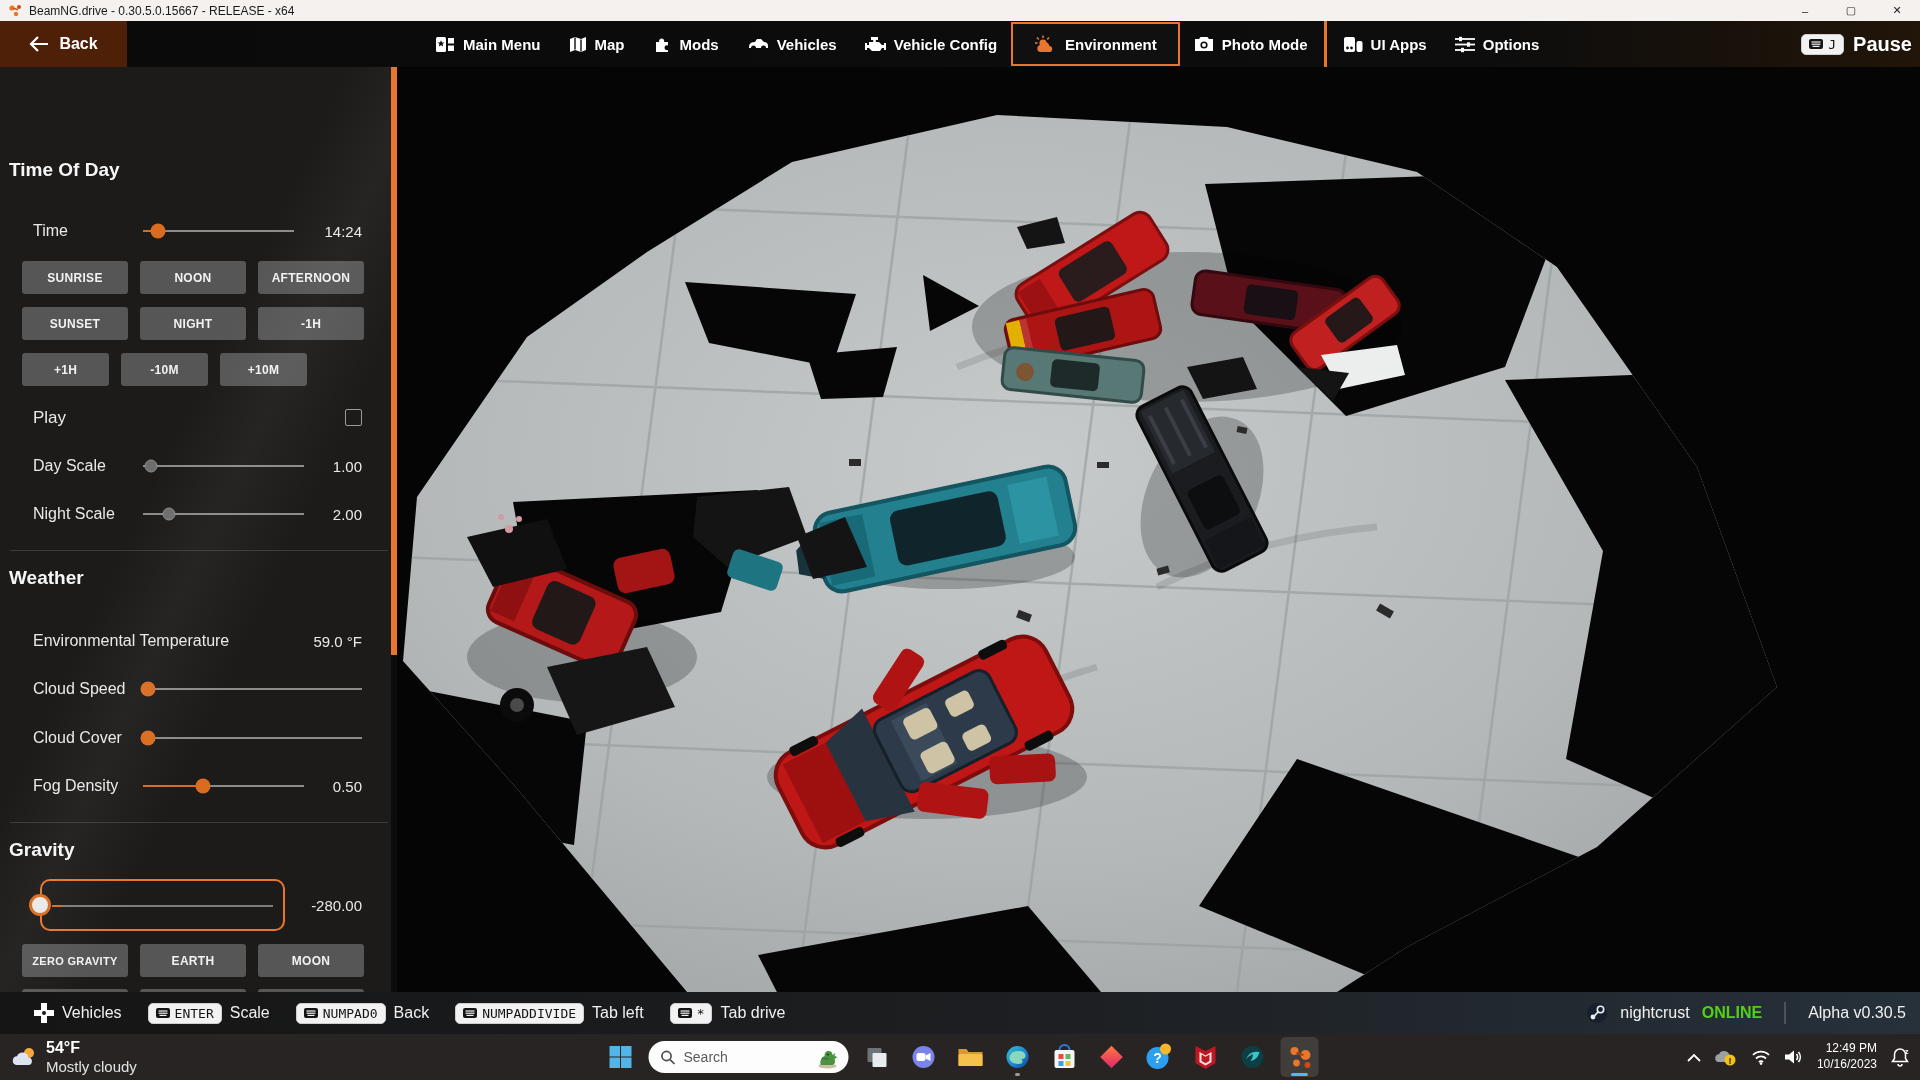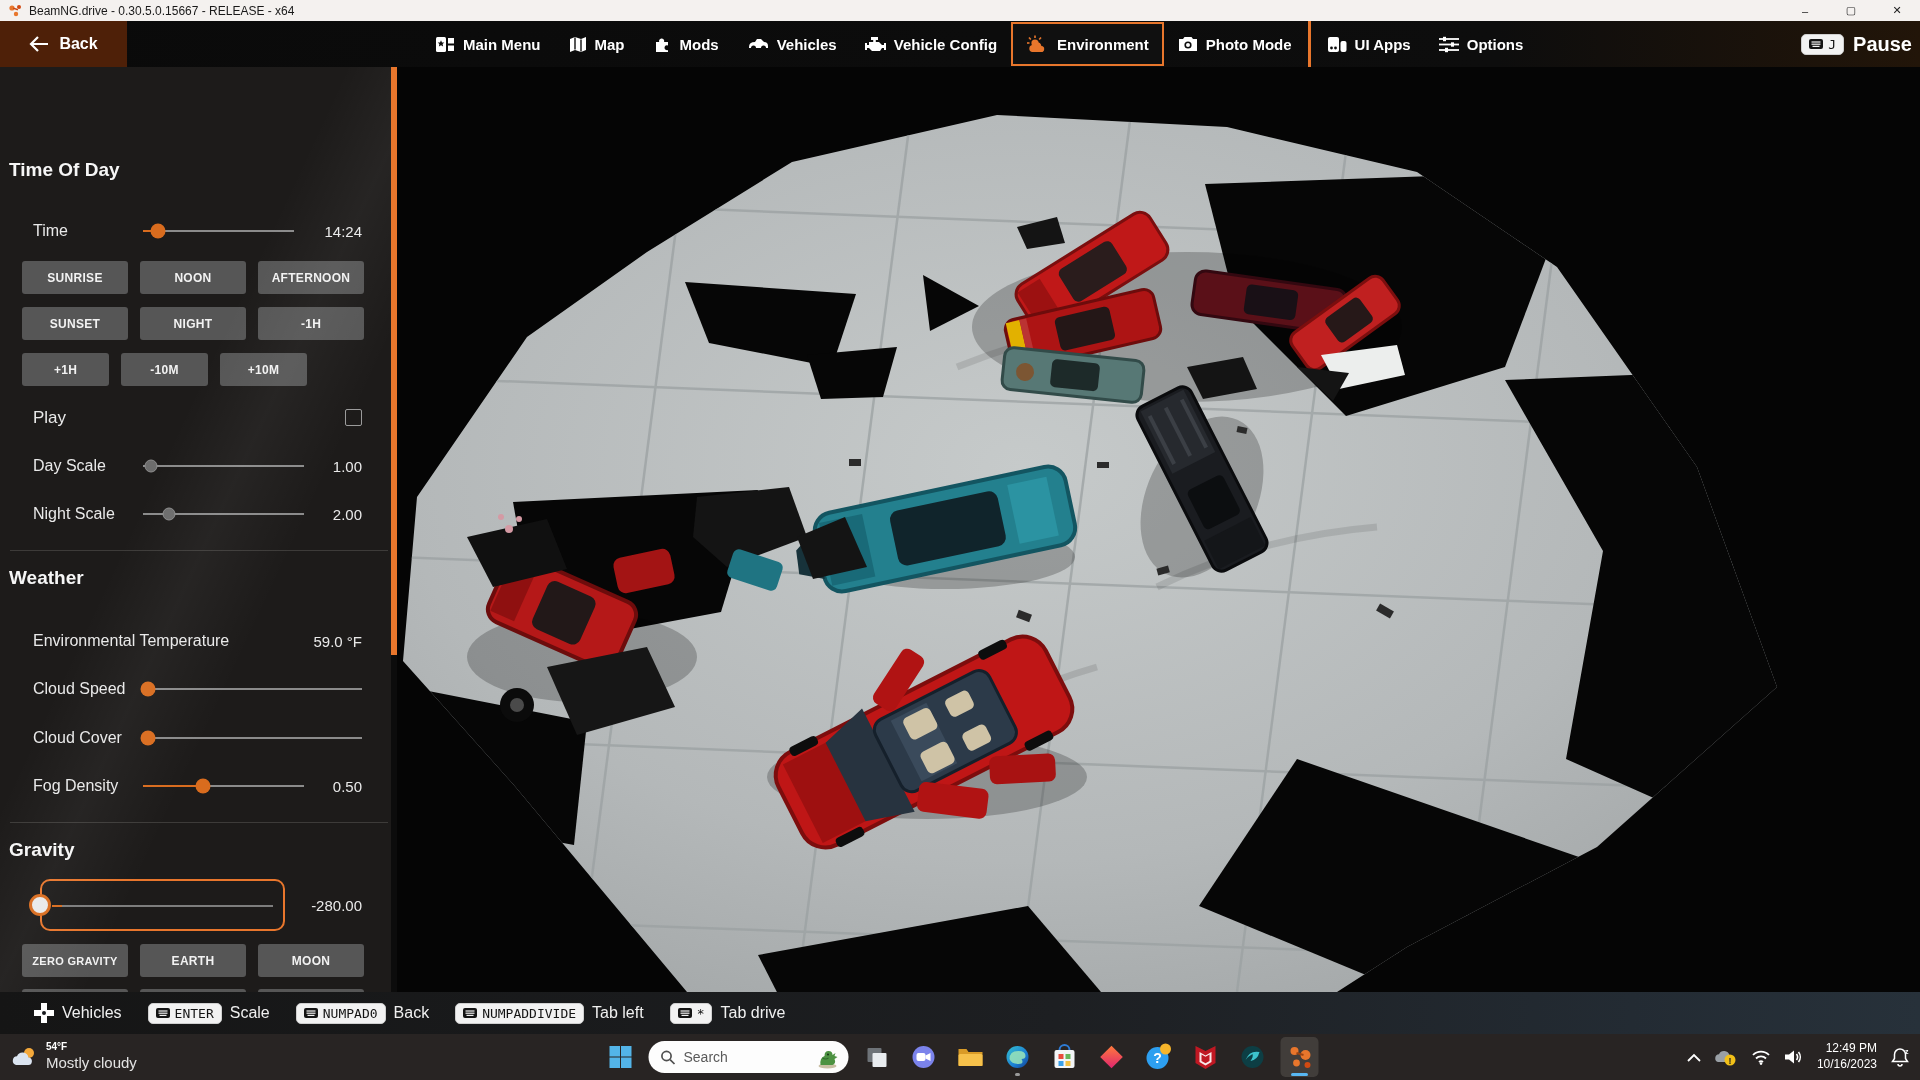--- a/index.html
+++ b/index.html
@@ -17,21 +17,21 @@
 
   
   #navbar { position:absolute; left:0; top:21px; width:1920px; height:46px;
     background:linear-gradient(90deg,#0a0a0a 0%,#0d0d0d 78%,#221509 100%);
     display:flex; align-items:center; color:#fff; }
   #back-btn { width:127px; height:46px; background:#4e2008; display:flex; align-items:center;
     justify-content:center; gap:10px; font-size:16px; font-weight:bold; cursor:pointer; }
   .nav-group { display:flex; align-items:center; margin-left:295px; height:46px; }
   .nav-item { display:flex; align-items:center; gap:8px; font-size:15px; font-weight:bold;
     padding:0 14px; height:46px; white-space:nowrap; }
-  .nav-item.active { border:2px solid #e8762c; height:44px; background:#101010; padding:0 13px; }
+  .nav-item.active { border:2px solid #e8762c; height:44px; background:#101010; padding:0 21px; }
   .nav-sep { width:3px; height:46px; background:#e8762c; margin:0 2px; }
   #pause-area { position:absolute; right:8px; top:0; height:46px; display:flex;
     align-items:center; gap:9px; }
   .key-badge { background:#f2f2f2; color:#141414; border-radius:5px; padding:2px 7px;
     font-family:"DejaVu Sans Mono", monospace; font-size:13px; display:flex; align-items:center;
     gap:5px; border:1px solid #cfcfcf; }
   #pause-area .plabel { font-size:20px; font-weight:bold; }
 
   
   #sidebar { position:absolute; left:0; top:67px; width:391px; height:925px;
@@ -77,21 +77,21 @@
   #hint-right { position:absolute; right:14px; top:0; height:42px; display:flex;
     align-items:center; gap:12px; font-size:16px; }
   #hint-right .online { color:#52d017; font-weight:bold; }
   #hint-right .vsep { width:2px; height:22px; background:#4a535c; margin:0 10px; }
 
   
   #taskbar { position:absolute; left:0; top:1034px; width:1920px; height:46px;
     background:#282423; color:#fff; }
   #tb-weather { position:absolute; left:12px; top:0; height:46px; display:flex;
     align-items:center; gap:8px; }
-  #tb-weather .wt { font-size:10px; font-weight:bold; line-height:1.25; }
+  #tb-weather .wt { font-size:16px; font-weight:bold; line-height:1.25; }
   #tb-weather .wc { font-size:15px; color:#e3e3e3; line-height:1.25; }
   #tb-center { position:absolute; left:50%; top:0; transform:translateX(-50%); height:46px;
     display:flex; align-items:center; gap:9px; }
   .tb-icon { width:38px; height:40px; display:flex; align-items:center; justify-content:center;
     position:relative; border-radius:5px; }
   #search-pill { width:200px; height:32px; background:#fdfdfd; border-radius:16px;
     display:flex; align-items:center; padding:0 8px 0 12px; gap:8px; color:#5a5a5a; }
   #search-pill .stext { font-size:14px; flex:1; }
   .run-dot { position:absolute; bottom:1px; left:50%; transform:translateX(-50%);
     width:5px; height:3px; border-radius:2px; background:#9a9a9a; }
@@ -561,20 +561,32 @@
           <g stroke="#f2f2f2" stroke-width="1.2">
             <line x1="2.5" y1="3" x2="11.5" y2="3"></line>
             <line x1="2.5" y1="5.2" x2="11.5" y2="5.2"></line>
             <line x1="3.5" y1="7.4" x2="10.5" y2="7.4"></line>
           </g>
         </svg>
       <span>*</span>
       </span>
     <span>Tab drive</span>
   </div>
+  <div id="hint-right">
+    <svg width="22" height="22" viewBox="0 0 22 22">
+      <circle cx="11" cy="11" r="10" fill="#17212e"></circle>
+      <circle cx="14.5" cy="7.5" r="3.2" fill="none" stroke="#e8edf2" stroke-width="1.6"></circle>
+      <circle cx="7" cy="15" r="2.4" fill="#e8edf2"></circle>
+      <line x1="8.6" y1="13.6" x2="12.4" y2="9.6" stroke="#e8edf2" stroke-width="1.6"></line>
+    </svg>
+    <span>nightcrust</span>
+    <span class="online">ONLINE</span>
+    <span class="vsep"></span>
+    <span>Alpha v0.30.5</span>
+  </div>
 </div>
 
 <div id="taskbar">
   <div id="tb-weather">
     <svg width="26" height="24" viewBox="0 0 26 24">
       <circle cx="17" cy="8" r="5" fill="#f5a93b"></circle>
       <path d="M4,20 a4.5,4.5 0 0 1 1,-8.8 a6,6 0 0 1 11.4,1.2 a3.8,3.8 0 0 1 -0.6,7.6 Z" fill="#dbe4f0"></path>
     </svg>
     <div>
       <div class="wt">54°F</div>

